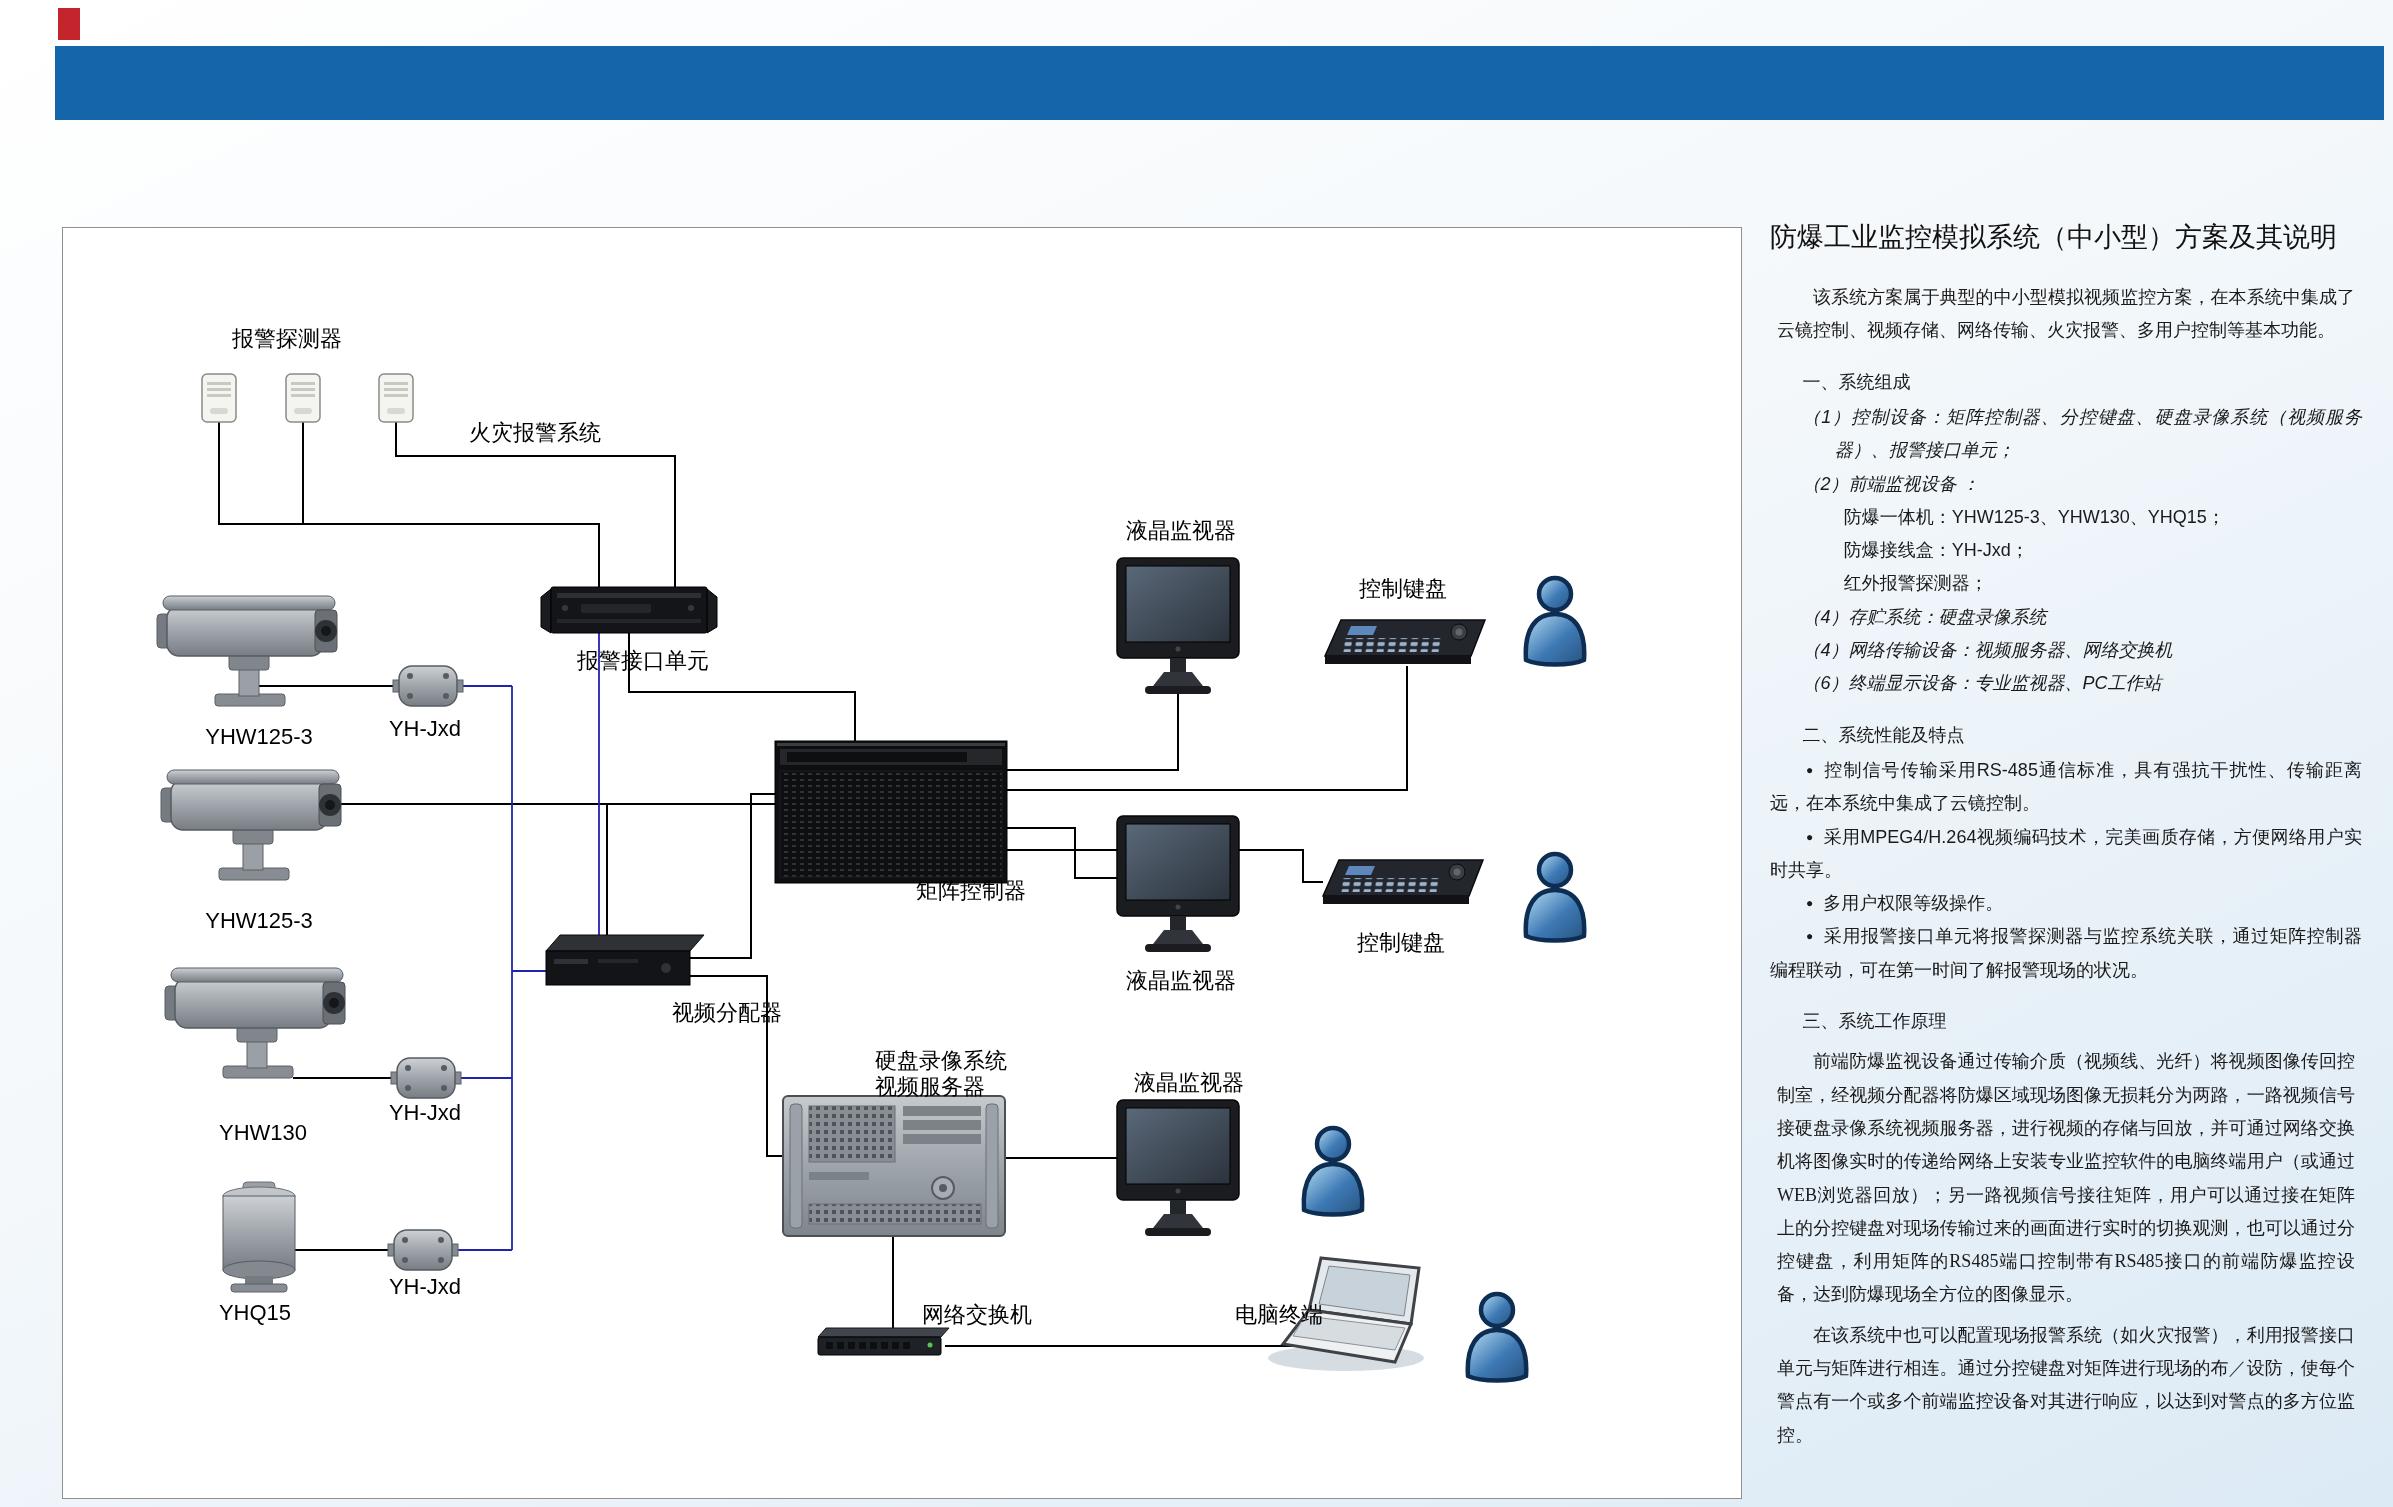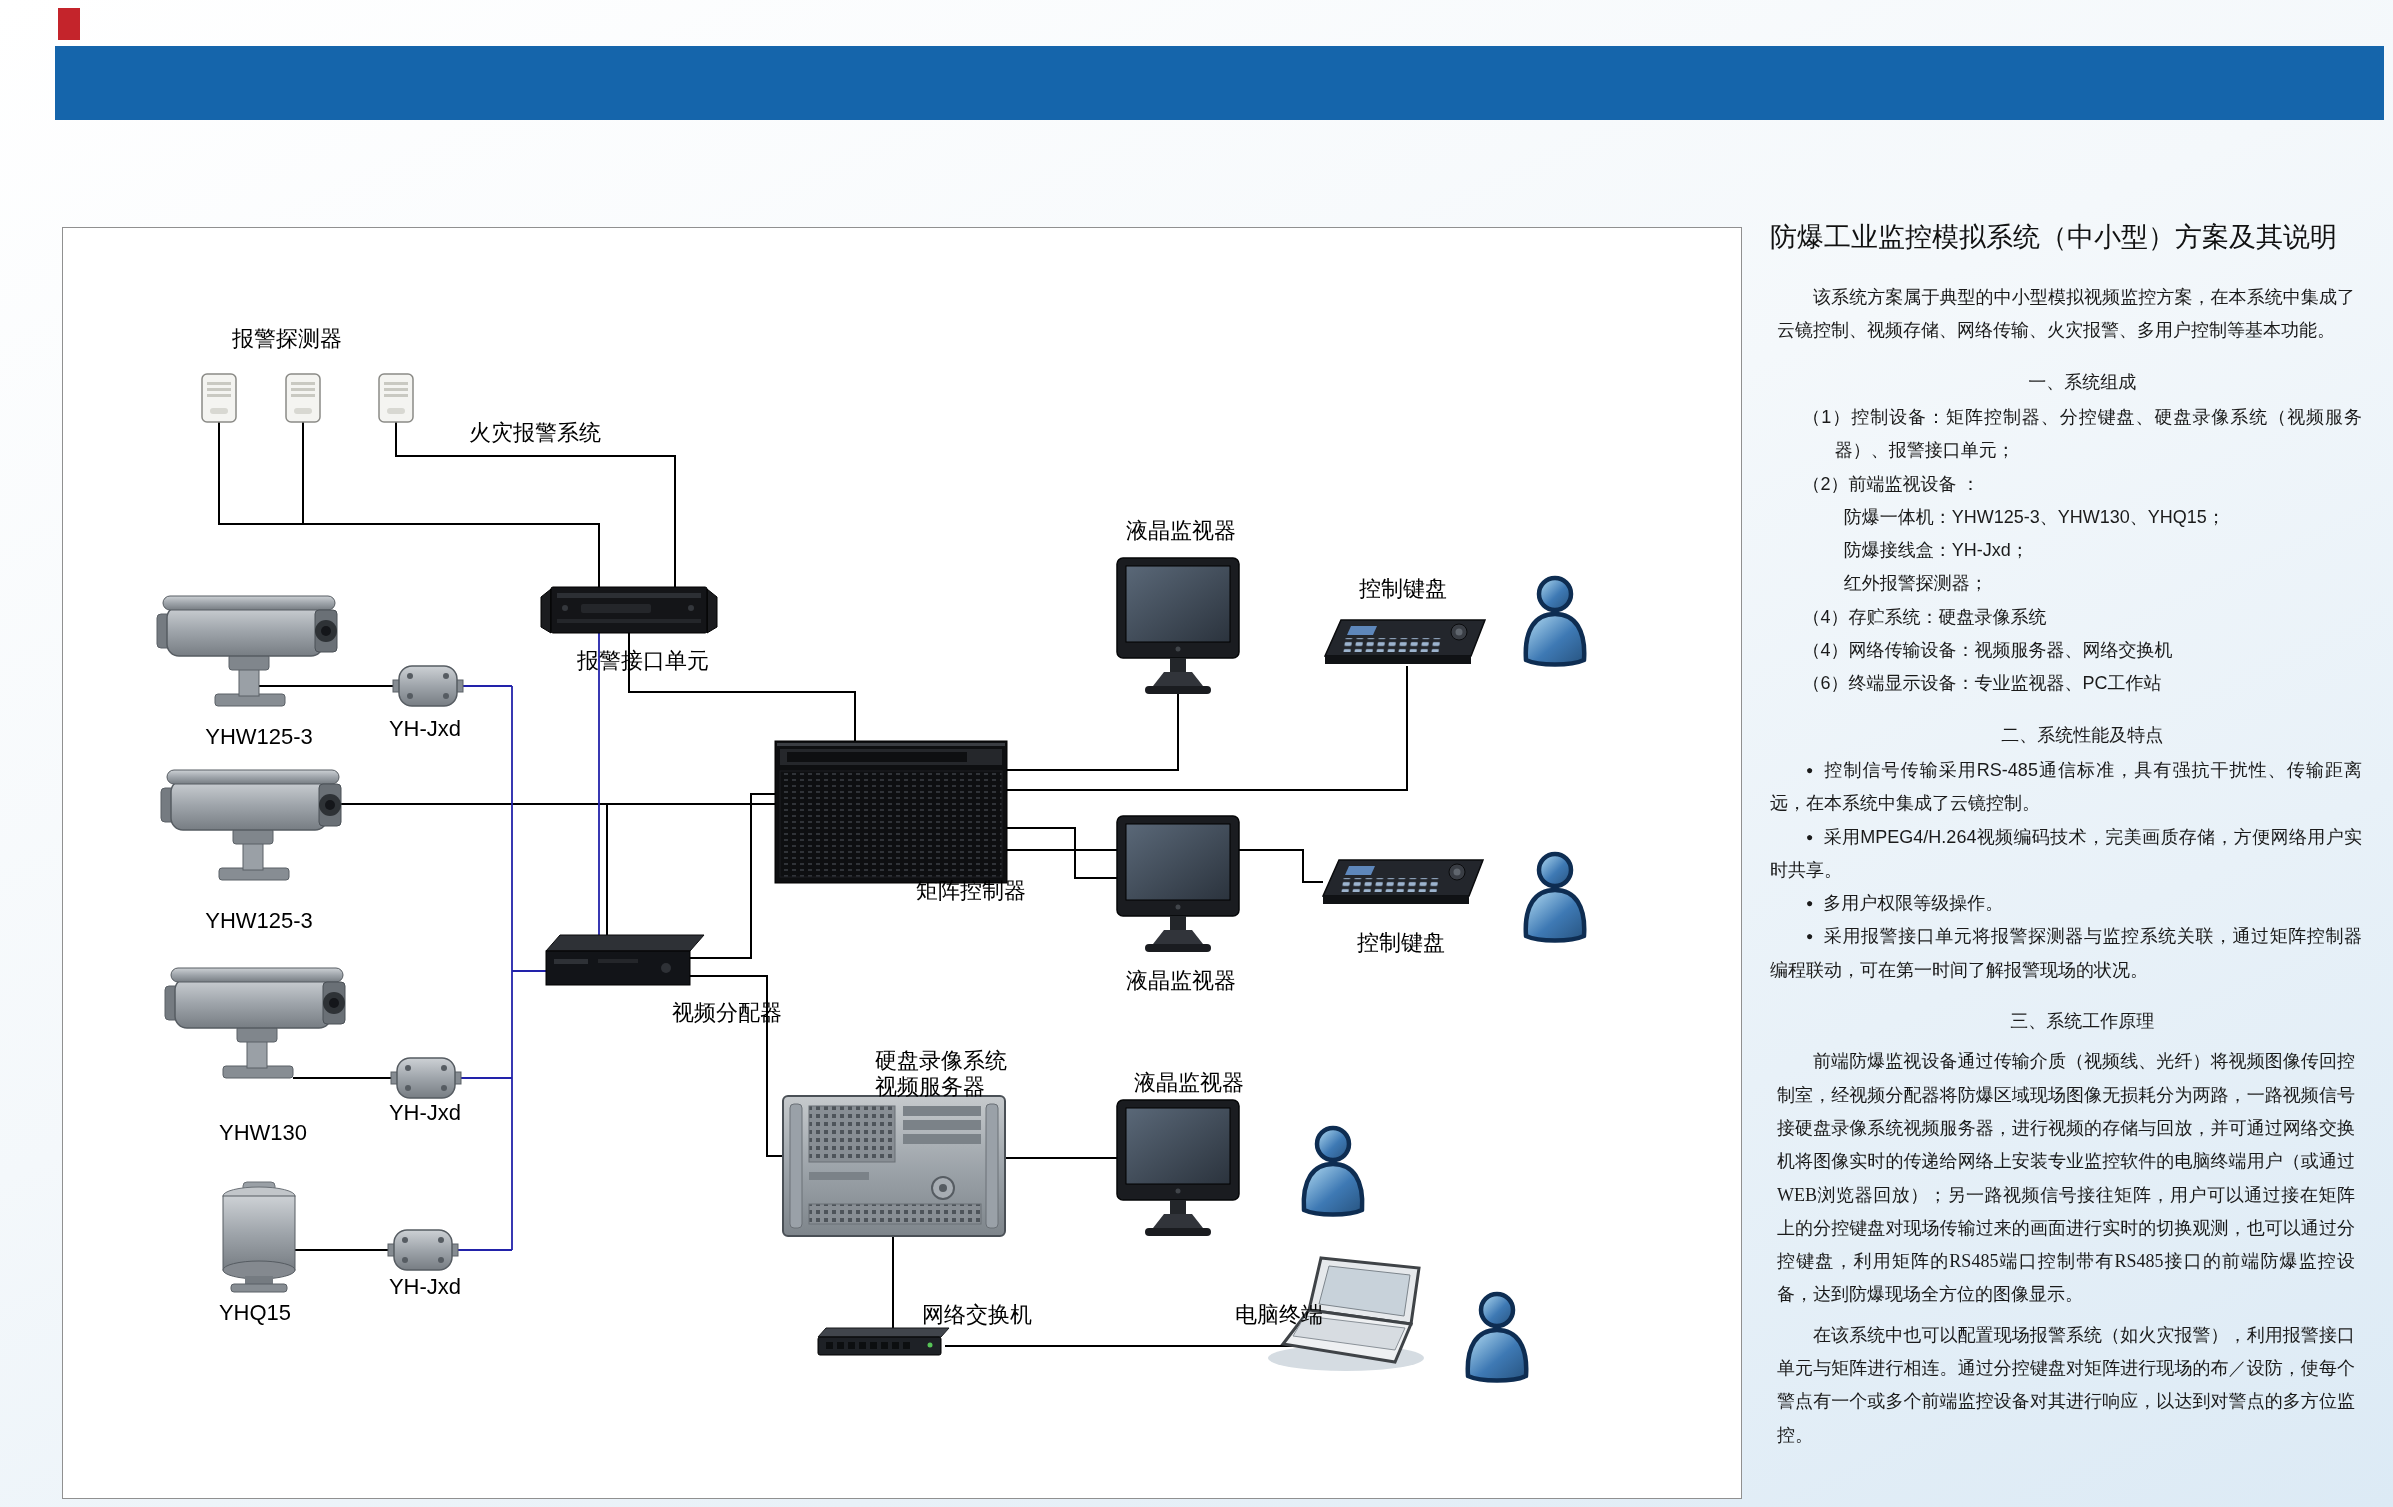--- a/index.html
+++ b/index.html
@@ -12,22 +12,22 @@
                  background:#ffffff;border:1px solid #909090;box-sizing:border-box;}
   .diagram{display:block;}
   .lbl{font:22px "Liberation Sans","DejaVu Sans",sans-serif;fill:#000;}
   .wires-black path{fill:none;stroke:#000;stroke-width:2;}
   .wires-blue path{fill:none;stroke:#2222aa;stroke-width:1.8;}
   .text-panel{position:absolute;left:1770px;top:220px;width:592px;color:#1a1a1a;
               font-size:18px;line-height:1.85;}
   .text-panel h1{font-size:27px;line-height:1.3;margin:0 0 26px 0;color:#111;font-weight:normal;}
   .para{margin:7px;text-align:justify;font-family:Liberation Serif, serif;}
   .indent{text-indent:2em;}
-  .sec-title{margin:18px 0 2px 0;padding-left:1.8em;text-align:center;}
-  .item{margin:0;padding-left:3.6em;text-indent:-1.8em;text-align:justify;}
+  .sec-title{margin:18px 0 2px 0;padding-left:1.8em;}
+  .item{margin:0;padding-left:3.6em;text-indent:-1.8em;text-align:justify;font-style:italic;}
   .subitem{margin:0;padding-left:4.1em;}
   .bullet{margin:0;text-indent:2em;text-align:justify;}
   .bullet .bdot{font-size:12px;vertical-align:2px;margin-right:10px;}
 </style>
 </head>
 <body>
 
 <div class="page">
   <div class="logo-mark"></div>
   <div class="header-bar"></div>

